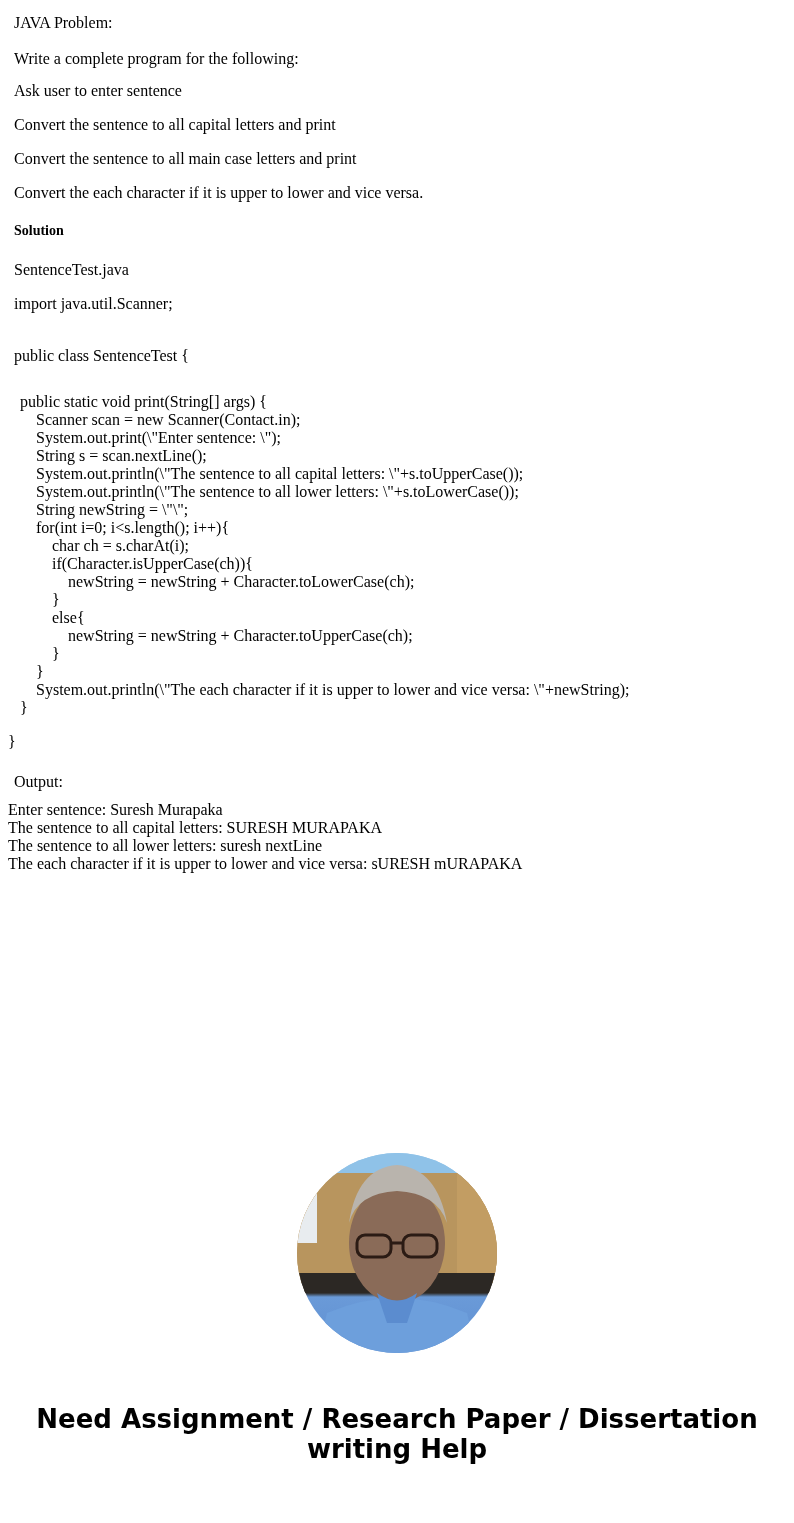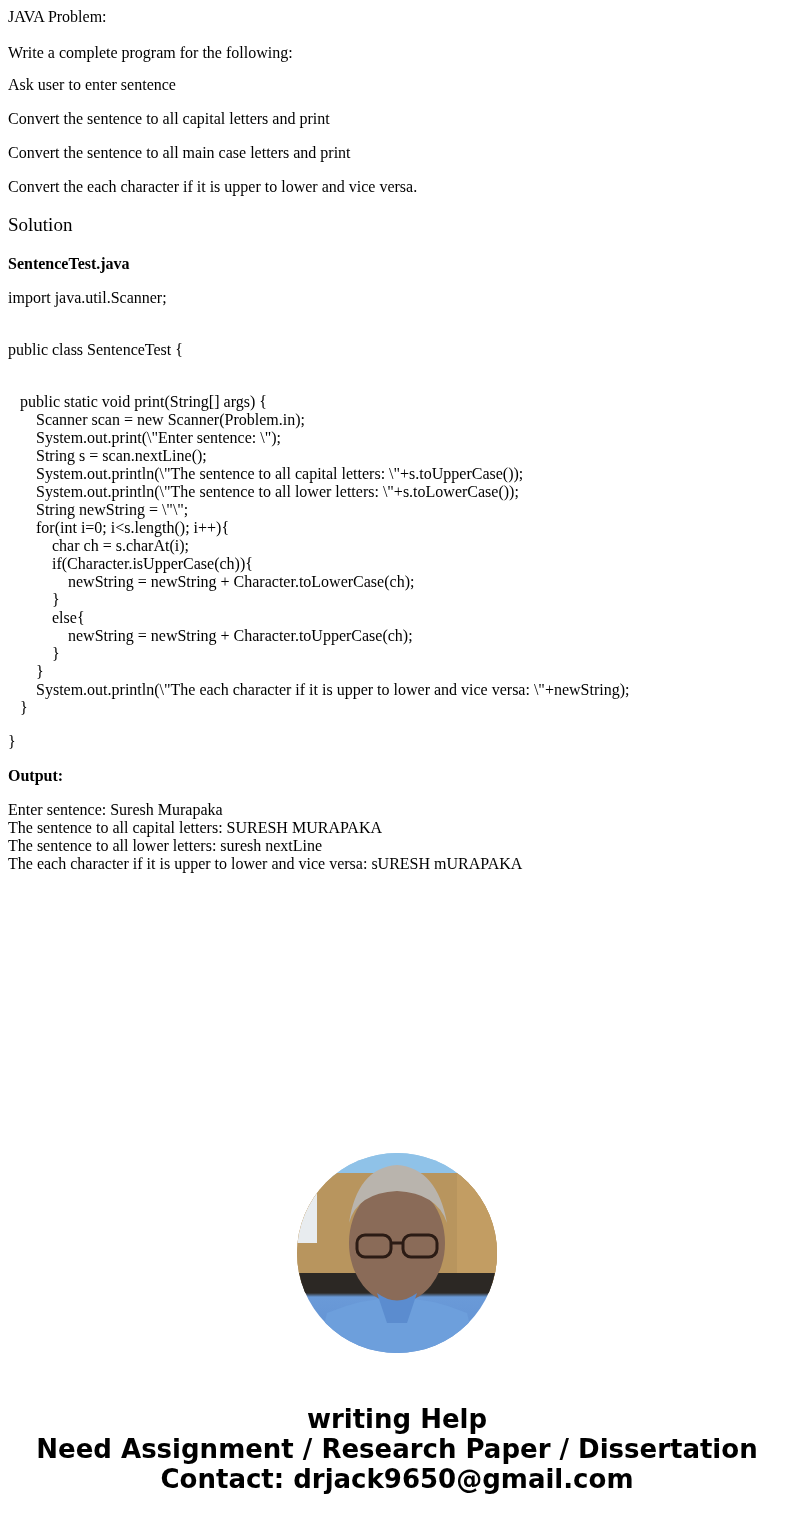--- a/index.html
+++ b/index.html
@@ -6,23 +6,23 @@
     body {
       width: 794px;
       height: 1523px;
       position: relative;
       font-family: "Liberation Serif", serif;
       font-size: 16px;
       color: #000;
       overflow: hidden;
     }
     .content { position: absolute; left: 8px; top: 0; width: 780px; }
-    .p { position: absolute; left: 0; white-space: pre; line-height: 18px; margin: 0; }
-    .h3 { font-weight: normal; font-size: 19px; text-align: center; }
-    .h4 { font-weight: bold; font-size: 16px; }
+    .p { position: absolute; left: 0; white-space: pre; line-height: 18px; margin: 6px; }
+    .h3 { font-weight: bold; font-size: 14px; text-align: center; }
+    .h4 { font-weight: normal; font-size: 16px; }
     .code-line { position: absolute; white-space: pre; line-height: 18px; }
     .avatar {
       position: absolute; left: 297px; top: 1153px; width: 200px; height: 200px;
       border-radius: 50%; overflow: hidden;
       background: linear-gradient(180deg, #8ec3ea 0%, #9fc6e3 12%, #b89a62 14%, #c9a46a 40%, #a88755 62%, #2d2a26 64%, #2d2a26 70%, #6a9ad8 72%, #5f8fd1 100%);
     }
     .promo {
       position: absolute; left: 0; width: 794px; text-align: center;
       font-family: "DejaVu Sans", sans-serif; font-weight: bold; font-size: 26px;
       line-height: 30px; color: #000;
@@ -39,21 +39,21 @@
   <p class="p" style="top:144px">Convert the sentence to all main case letters and print</p>
   <p class="p" style="top:178px">Convert the each character if it is upper to lower and vice versa.</p>
 
   <p class="p h3" style="top:216px">Solution</p>
   <p class="p h4" style="top:255px">SentenceTest.java</p>
   <p class="p" style="top:289px">import java.util.Scanner;</p>
   <p class="p" style="top:341px">public class SentenceTest {</p>
 
   <div>
     <span class="code-line" style="left:12px;top:393px">public static void print(String[] args) {</span>
-    <span class="code-line" style="left:28px;top:411px">Scanner scan = new Scanner(Problem.in);</span>
+    <span class="code-line" style="left:28px;top:411px">Scanner scan = new Scanner(Contact.in);</span>
     <span class="code-line" style="left:28px;top:429px">System.out.print(\"Enter sentence: \");</span>
     <span class="code-line" style="left:28px;top:447px">String s = scan.nextLine();</span>
     <span class="code-line" style="left:28px;top:465px">System.out.println(\"The sentence to all capital letters: \"+s.toUpperCase());</span>
     <span class="code-line" style="left:28px;top:483px">System.out.println(\"The sentence to all lower letters: \"+s.toLowerCase());</span>
     <span class="code-line" style="left:28px;top:501px">String newString = \"\";</span>
     <span class="code-line" style="left:28px;top:519px">for(int i=0; i&lt;s.length(); i++){</span>
     <span class="code-line" style="left:44px;top:537px">char ch = s.charAt(i);</span>
     <span class="code-line" style="left:44px;top:555px">if(Character.isUpperCase(ch)){</span>
     <span class="code-line" style="left:60px;top:573px">newString = newString + Character.toLowerCase(ch);</span>
     <span class="code-line" style="left:44px;top:591px">}</span>
@@ -86,16 +86,15 @@
     <ellipse cx="100" cy="90" rx="48" ry="60" fill="#8a6b58"></ellipse>
     <path d="M52 70 Q60 15 100 12 Q140 15 150 70 Q140 40 100 38 Q60 40 52 70 Z" fill="#b9b4ad"></path>
     <rect x="60" y="82" width="34" height="22" rx="8" fill="none" stroke="#2b1b14" stroke-width="3"></rect>
     <rect x="106" y="82" width="34" height="22" rx="8" fill="none" stroke="#2b1b14" stroke-width="3"></rect>
     <line x1="94" y1="90" x2="106" y2="90" stroke="#2b1b14" stroke-width="3"></line>
     <path d="M80 140 Q100 155 120 140 L110 170 L90 170 Z" fill="#5b8ccf"></path>
   </svg>
 </div>
 
 <div class="promo" style="top:1404px">
+  <div>Need Assignment / Research Paper / Dissertation</div>
   <div>writing Help</div>
-  <div>Need Assignment / Research Paper / Dissertation</div>
-  <div>Contact: drjack9650@gmail.com</div>
 </div>
 
 </body></html>

